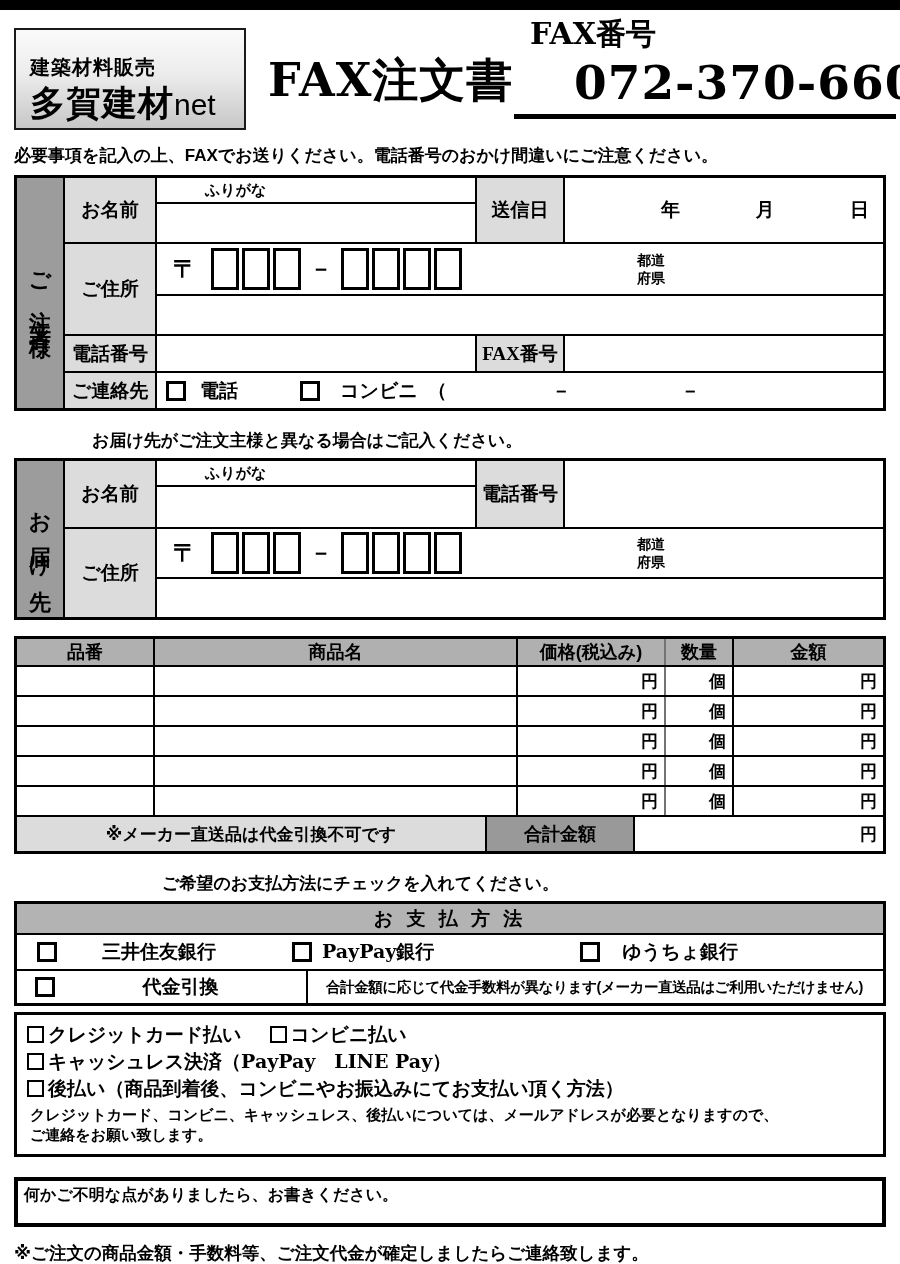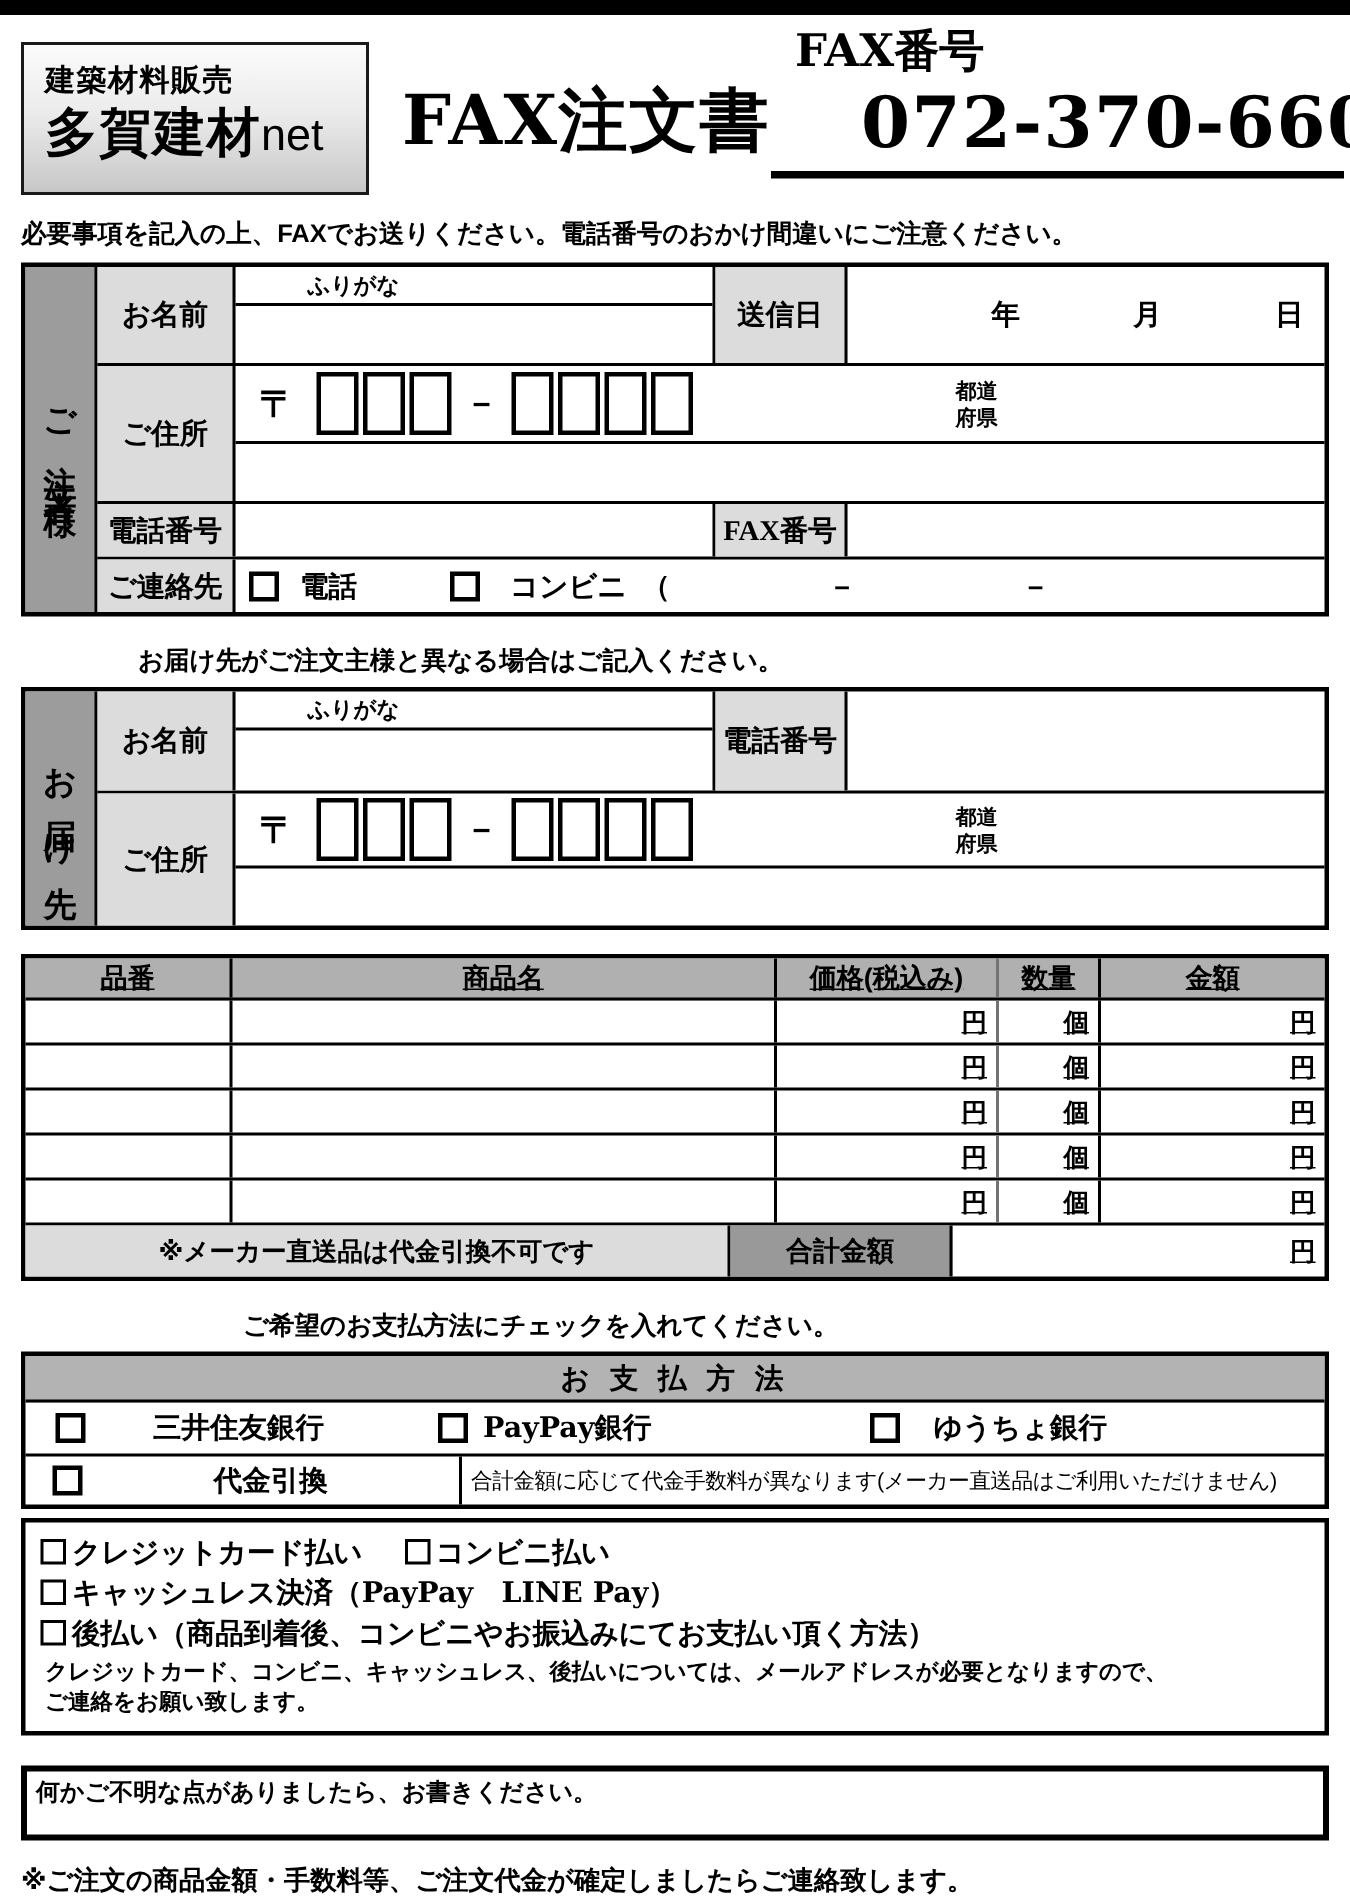--- a/index.html
+++ b/index.html
@@ -12,21 +12,21 @@
   .serif { font-family:"DejaVu Serif","Liberation Serif","DejaVu Sans",serif; }
 
   .topbar { height:10px; background:#000; width:100%; }
 
   
   .header { position:relative; height:128px; margin:0 14px; }
   .logo {
     position:absolute; left:0; top:18px; width:232px; height:102px;
     border:2px solid #1a1a1a;
     background:linear-gradient(180deg,#fbfbfb 0%,#ececec 45%,#c7c7c7 100%);
-    padding:10px 12px 0 14px;
+    padding:24px 12px 0 14px;
   }
   .logo-tagline { font-size:20px; font-weight:bold; letter-spacing:1px; }
   .logo-name { font-size:35px; font-weight:bold; line-height:1.25; letter-spacing:1px; white-space:nowrap; }
   .logo-name .suffix { font-weight:normal; font-size:30px; letter-spacing:0; }
   .page-title {
     position:absolute; left:254px; top:40px;
     font-size:46px; font-weight:bold; letter-spacing:1px; white-space:nowrap;
   }
   .fax-block { position:absolute; left:500px; top:4px; width:382px; }
   .fax-block .fax-label { font-size:30px; font-weight:bold; margin-left:16px; }
@@ -85,21 +85,21 @@
   .contact-content { flex:1; display:flex; align-items:center; padding-left:9px; font-size:19px; font-weight:bold; }
 
   .note-line { font-size:17px; font-weight:bold; }
 
   
   .ptable { margin:16px 14px 0; border:3px solid #000; }
   .p-row { display:flex; border-bottom:2px solid #000; }
   .p-row:last-child { border-bottom:none;justify-content:space-between; }
   .p-head { background:#b0b0b0; height:28px; }
   .p-head .p-cell { justify-content:center; font-weight:bold; font-size:18px; }
-  .p-cell { display:flex; align-items:center; height:auto;text-decoration:underline; }
+  .p-cell { display:flex; align-items:center; height:auto; }
   .pc1 { width:138px; border-right:2px solid #000; }
   .pc2 { width:363px; border-right:2px solid #000; }
   .pc3 { width:148px; border-right:2px solid #737373; }
   .pc4 { width:68px;  border-right:2px solid #000; }
   .pc5 { flex:1; }
   .p-data { height:30px; }
   .unit { margin-left:auto; padding-right:6px; font-size:17px; font-weight:bold; }
   .p-foot { height:34px; }
   .p-foot-note {
     width:470px; background:#dcdcdc; border-right:2px solid #000;
@@ -116,21 +116,21 @@
   .pay-box { margin:6px 14px 0; border:3px solid #000; }
   .pay-head {
     height:31px; background:#b3b3b3; border-bottom:2px solid #000;
     display:flex; align-items:center; justify-content:center;
     font-size:19px; font-weight:bold; letter-spacing:4px;
   }
   .bank-row { height:36px; border-bottom:2px solid #000; display:flex; align-items:center; font-size:19px; font-weight:bold; }
   .cod-row { height:32px; display:flex; }
   .cod-left { width:291px; border-right:2px solid #000; display:flex; align-items:center; }
   .cod-left .cod-lbl { flex:1; text-align:center; font-size:19px; font-weight:bold; }
-  .cod-note { flex:1; display:flex; align-items:center; padding-left:6px; font-size:14.5px; font-weight:normal; white-space:nowrap; letter-spacing:-0.4px; }
+  .cod-note { flex:1; display:flex; align-items:center; padding-left:18px; font-size:14.5px; font-weight:bold; white-space:nowrap; letter-spacing:-0.4px; }
 
   .credit-box { margin:6px 14px 0; border:3px solid #000; padding:6px 10px 8px; }
   .credit-line { display:flex; align-items:center; height:27px; font-size:19px; font-weight:bold; }
   .credit-line .opt-lbl { margin-left:4px; white-space:nowrap; }
   .credit-note { font-size:15px; font-weight:bold; line-height:1.35; margin-top:3px; padding-left:3px; }
 
   
   .comments {
     margin:20px 14px 0; border:4px solid #000; height:50px;
     padding:4px 6px; font-size:16px; font-weight:bold;

